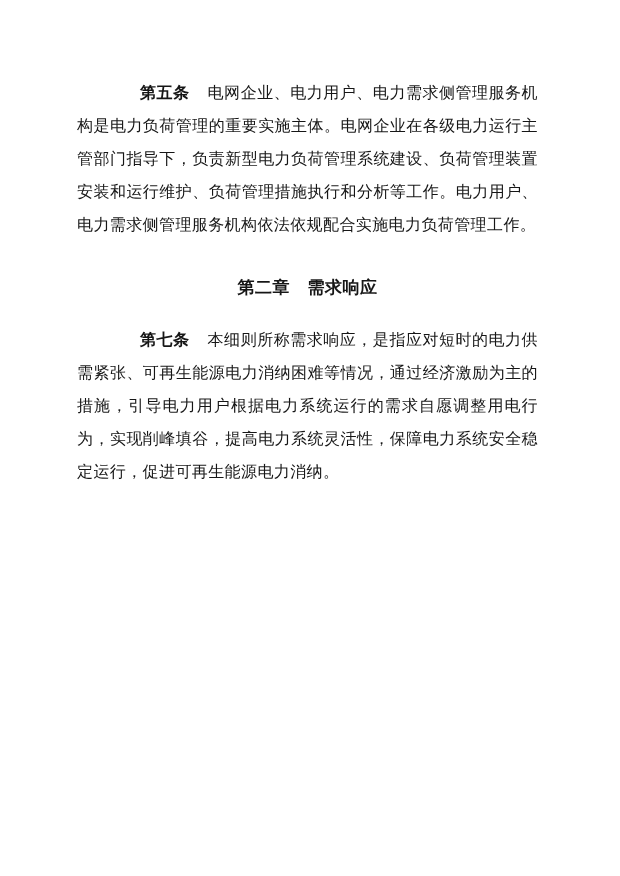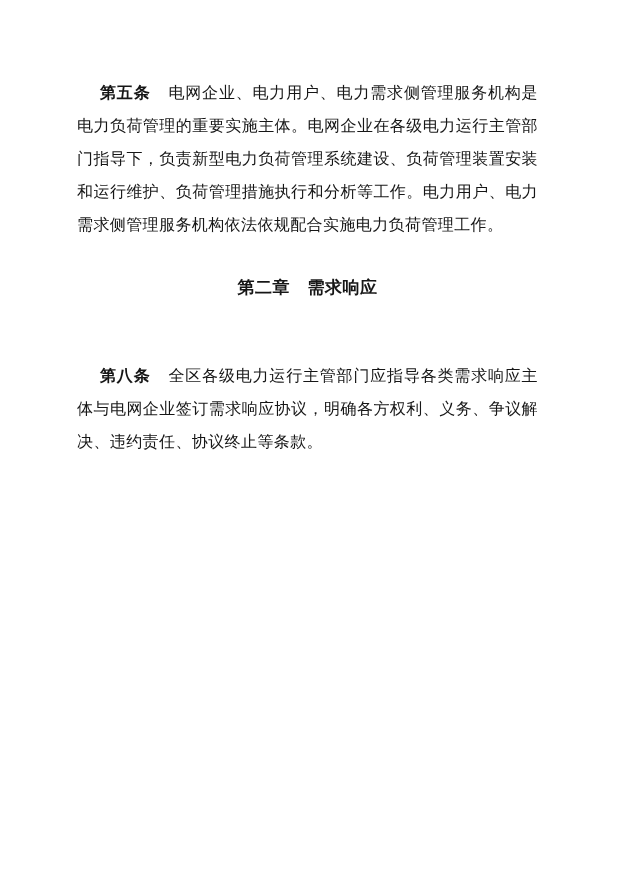--- a/index.html
+++ b/index.html
@@ -28,36 +28,37 @@
     line-height: 33px;
     text-align: justify;
     text-justify: inter-ideograph;
     text-indent: 23px;
     letter-spacing: 0.4px;
     word-break: break-all;
   }
   .lead {
     font-weight: bold;
     margin-right: 18px;
+    margin-left: 40px;
   }
   .chapter {
-    margin: 30px 0 55px 0;
+    margin: 30px 0 19px 0;
     font-size: 17px;
     line-height: 33px;
     font-weight: bold;
     text-align: center;
     letter-spacing: 0.5px;
   }
 </style>
 </head>
 <body>
 
 <div class="page">
 
   <p class="para"><span class="lead">第五条</span><span>电网企业、电力用户、电力需求侧管理服务机构是电力负荷管理的重要实施主体。电网企业在各级电力运行主管部门指导下，负责新型电力负荷管理系统建设、负荷管理装置安装和运行维护、负荷管理措施执行和分析等工作。电力用户、电力需求侧管理服务机构依法依规配合实施电力负荷管理工作。</span></p>
 
 
   <h2 class="chapter">第二章　需求响应</h2>
 
+  <p class="para"><span class="lead">第七条</span><span>本细则所称需求响应，是指应对短时的电力供需紧张、可再生能源电力消纳困难等情况，通过经济激励为主的措施，引导电力用户根据电力系统运行的需求自愿调整用电行为，实现削峰填谷，提高电力系统灵活性，保障电力系统安全稳定运行，促进可再生能源电力消纳。</span></p>
 
-  <p class="para"><span class="lead">第八条</span><span>全区各级电力运行主管部门应指导各类需求响应主体与电网企业签订需求响应协议，明确各方权利、义务、争议解决、违约责任、协议终止等条款。</span></p>
 
 </div>
 
 </body></html>

